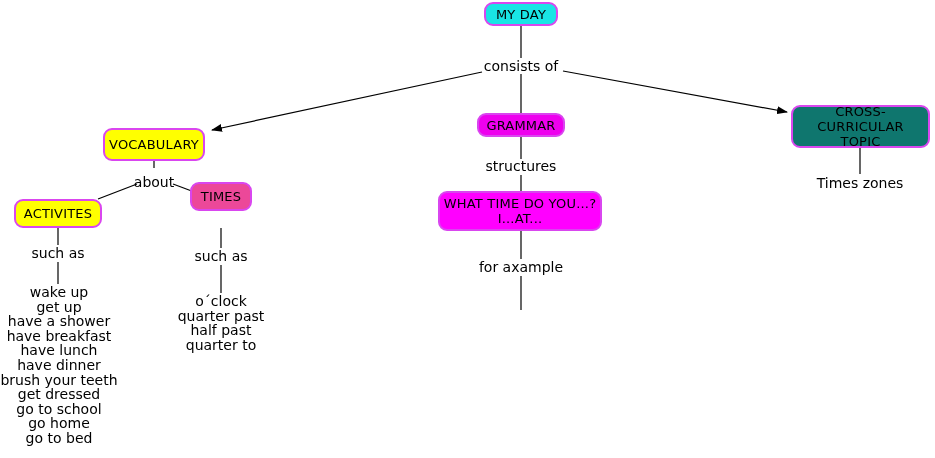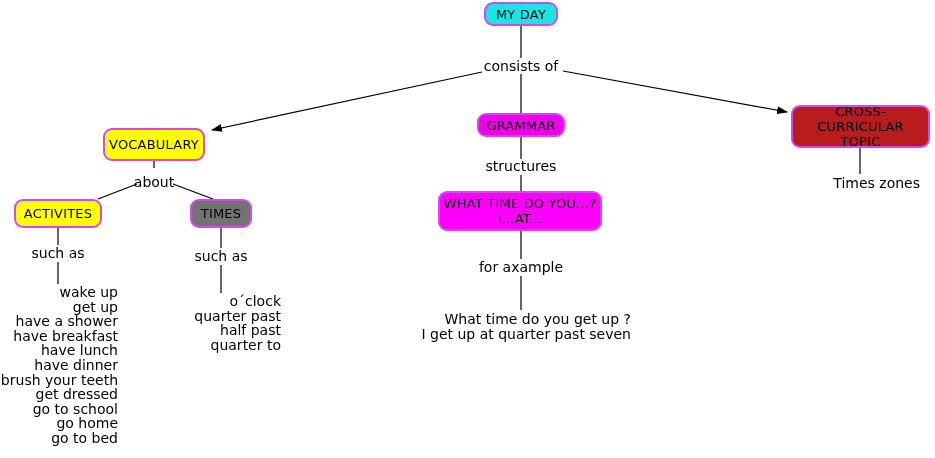--- a/index.html
+++ b/index.html
@@ -46,21 +46,20 @@
     position: absolute;
     color: #000000;
     font-size: 14px;
     line-height: 15px;
     text-align: center;
     white-space: pre-line;
     font-family: "DejaVu Sans", sans-serif;
   }
   .label.leaf {
     line-height: 14.6px;
-    text-align: right;
   }
 </style>
 </head>
 <body>
 
 <div id="canvas">
 
   <svg id="edges" viewBox="0 0 935 458" xmlns="http://www.w3.org/2000/svg">
     <defs>
       <marker id="arrowhead" markerWidth="11" markerHeight="8" refX="10" refY="4" orient="auto" markerUnits="userSpaceOnUse">
@@ -100,28 +99,28 @@
 
     <line x1="860" y1="148" x2="860" y2="174" stroke="#000000" stroke-width="1.2"></line>
   </svg>
 
   <div class="node" style="left:484px; top:2px; width:74px; height:24px; background:#19e5e5;">MY DAY</div>
 
   <div class="node" style="left:103px; top:128px; width:102px; height:33px; background:#ffff00;">VOCABULARY</div>
 
   <div class="node" style="left:14px; top:199px; width:88px; height:29px; background:#ffff00;">ACTIVITES</div>
 
-  <div class="node" style="left:190px; top:199px; width:62px; height:29px; background:#737373;">TIMES</div>
+  <div class="node" style="left:190px; top:182px; width:62px; height:29px; background:#ec4899;">TIMES</div>
 
   <div class="node" style="left:477px; top:113px; width:88px; height:24px; background:#ee00ee;">GRAMMAR</div>
 
   <div class="node" style="left:438px; top:191px; width:164px; height:40px; background:#ff00ff;">WHAT TIME DO YOU...?
 I...AT...</div>
 
-  <div class="node" style="left:791px; top:105px; width:139px; height:43px; background:#b91c1c;">CROSS-CURRICULAR
+  <div class="node" style="left:791px; top:105px; width:139px; height:43px; background:#0f766e;">CROSS-CURRICULAR
 TOPIC</div>
 
   <div class="label" style="left:461px; top:59px; width:120px;">consists of</div>
 
   <div class="label" style="left:114px; top:175px; width:80px;">about</div>
 
   <div class="label" style="left:18px; top:246px; width:80px;">such as</div>
 
   <div class="label" style="left:181px; top:249px; width:80px;">such as</div>
 
@@ -139,18 +138,16 @@
 get dressed
 go to school
 go home
 go to bed</div>
 
   <div class="label leaf" style="left:161px; top:294px; width:120px;">o´clock
 quarter past
 half past
 quarter to</div>
 
-  <div class="label leaf" style="left:411px; top:312px; width:220px;">What time do you get up ?
-I get up at quarter past seven</div>
 
   <div class="label leaf" style="left:800px; top:176px; width:120px;">Times zones</div>
 
 </div>
 
 </body></html>

